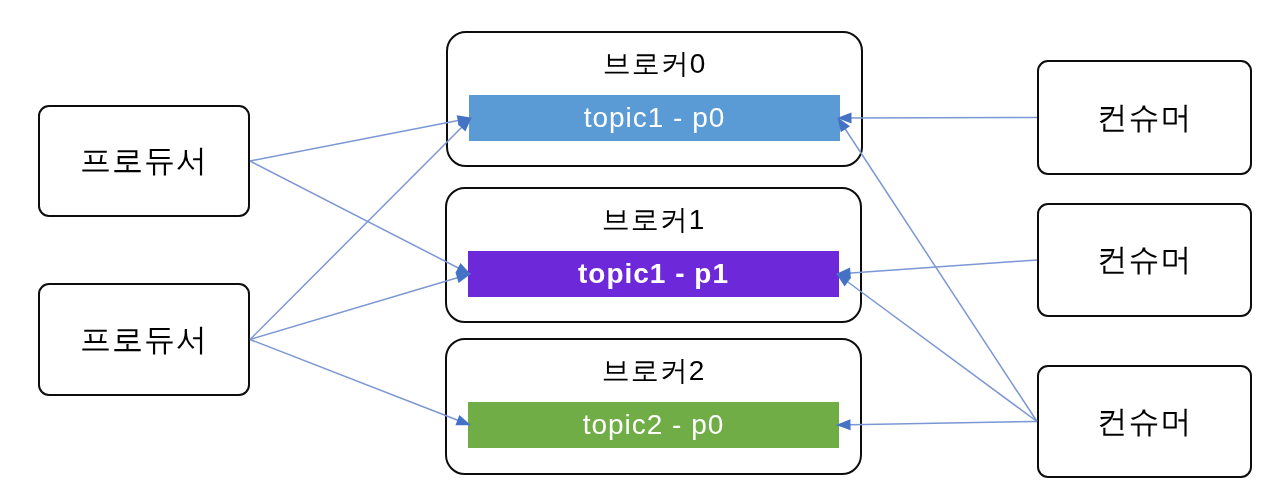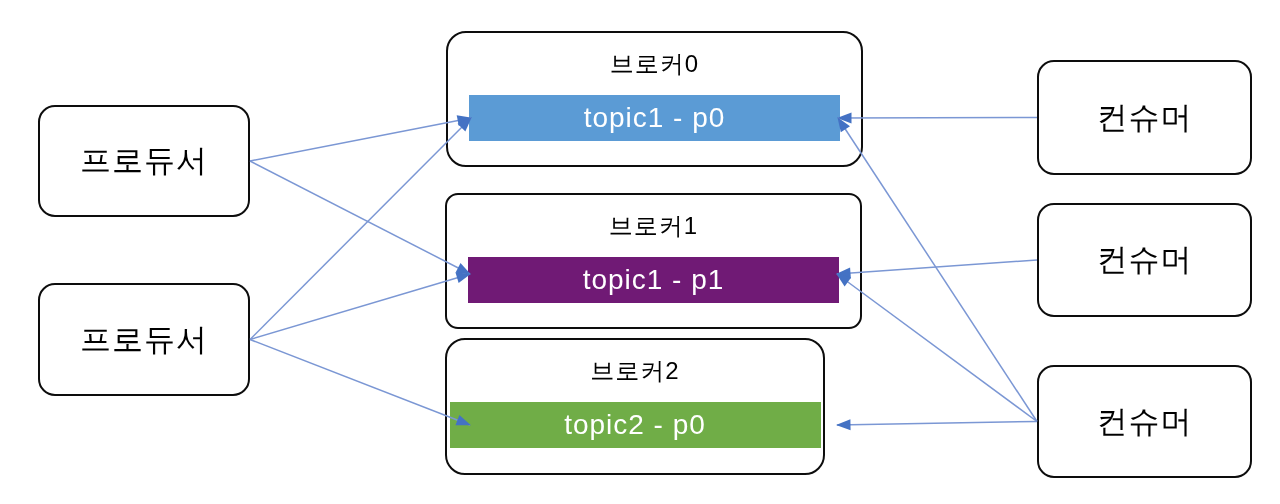--- a/index.html
+++ b/index.html
@@ -2,28 +2,28 @@
 <html><head>
 <meta charset="utf-8">
 <style>
   html,body{margin:0;padding:0;background:#ffffff;}
   .canvas{
     position:relative;width:1280px;height:504px;background:#ffffff;
     font-family:"Liberation Sans","DejaVu Sans",sans-serif;overflow:hidden;
   }
   .box{
     position:absolute;background:#ffffff;border:2.5px solid #0d0d0d;
-    border-radius:17px;box-sizing:border-box;
+    border-radius:11px;box-sizing:border-box;
     display:flex;align-items:center;justify-content:center;
   }
   .endpoint-label{font-size:31px;color:#000000;letter-spacing:1px;}
   .broker{flex-direction:column;justify-content:flex-start;border-radius:20px;}
   .broker-title{
     height:62px;display:flex;align-items:center;justify-content:center;
-    font-size:24px;color:#000000;letter-spacing:1px;
+    font-size:28px;color:#000000;letter-spacing:1px;
   }
   .topic-bar{
     width:371px;height:46px;display:flex;align-items:center;justify-content:center;
     font-size:28px;color:#ffffff;letter-spacing:1px;
   }
   #edges-svg{position:absolute;left:0;top:0;pointer-events:none;z-index:5;}
 </style>
 </head>
 <body>
 
@@ -33,25 +33,25 @@
     <span class="endpoint-label">프로듀서</span>
   </div>
   <div class="box" style="left:38px;top:283px;width:212px;height:113px;">
     <span class="endpoint-label">프로듀서</span>
   </div>
 
   <div class="box broker" style="left:446px;top:31px;width:417px;height:136px;">
     <div class="broker-title">브로커0</div>
     <div class="topic-bar" style="background: rgb(91, 155, 213);">topic1 - p0</div>
   </div>
-  <div class="box broker" style="left:445px;top:193px;width:417px;height:136px;border-radius:13px;">
+  <div class="box broker" style="left:445px;top:187px;width:417px;height:136px;">
     <div class="broker-title">브로커1</div>
-    <div class="topic-bar" style="background: #701a75;">topic1 - p1</div>
+    <div class="topic-bar" style="background: #6d28d9; font-weight: bold;">topic1 - p1</div>
   </div>
-  <div class="box broker" style="left:445px;top:338px;width:380px;height:137px;">
+  <div class="box broker" style="left:445px;top:338px;width:417px;height:137px;">
     <div class="broker-title">브로커2</div>
     <div class="topic-bar" style="background: rgb(112, 173, 71); text-align: right;">topic2 - p0</div>
   </div>
 
   <div class="box" style="left:1037px;top:60px;width:215px;height:115px;">
     <span class="endpoint-label">컨슈머</span>
   </div>
   <div class="box" style="left:1037px;top:203px;width:215px;height:114px;">
     <span class="endpoint-label">컨슈머</span>
   </div>

